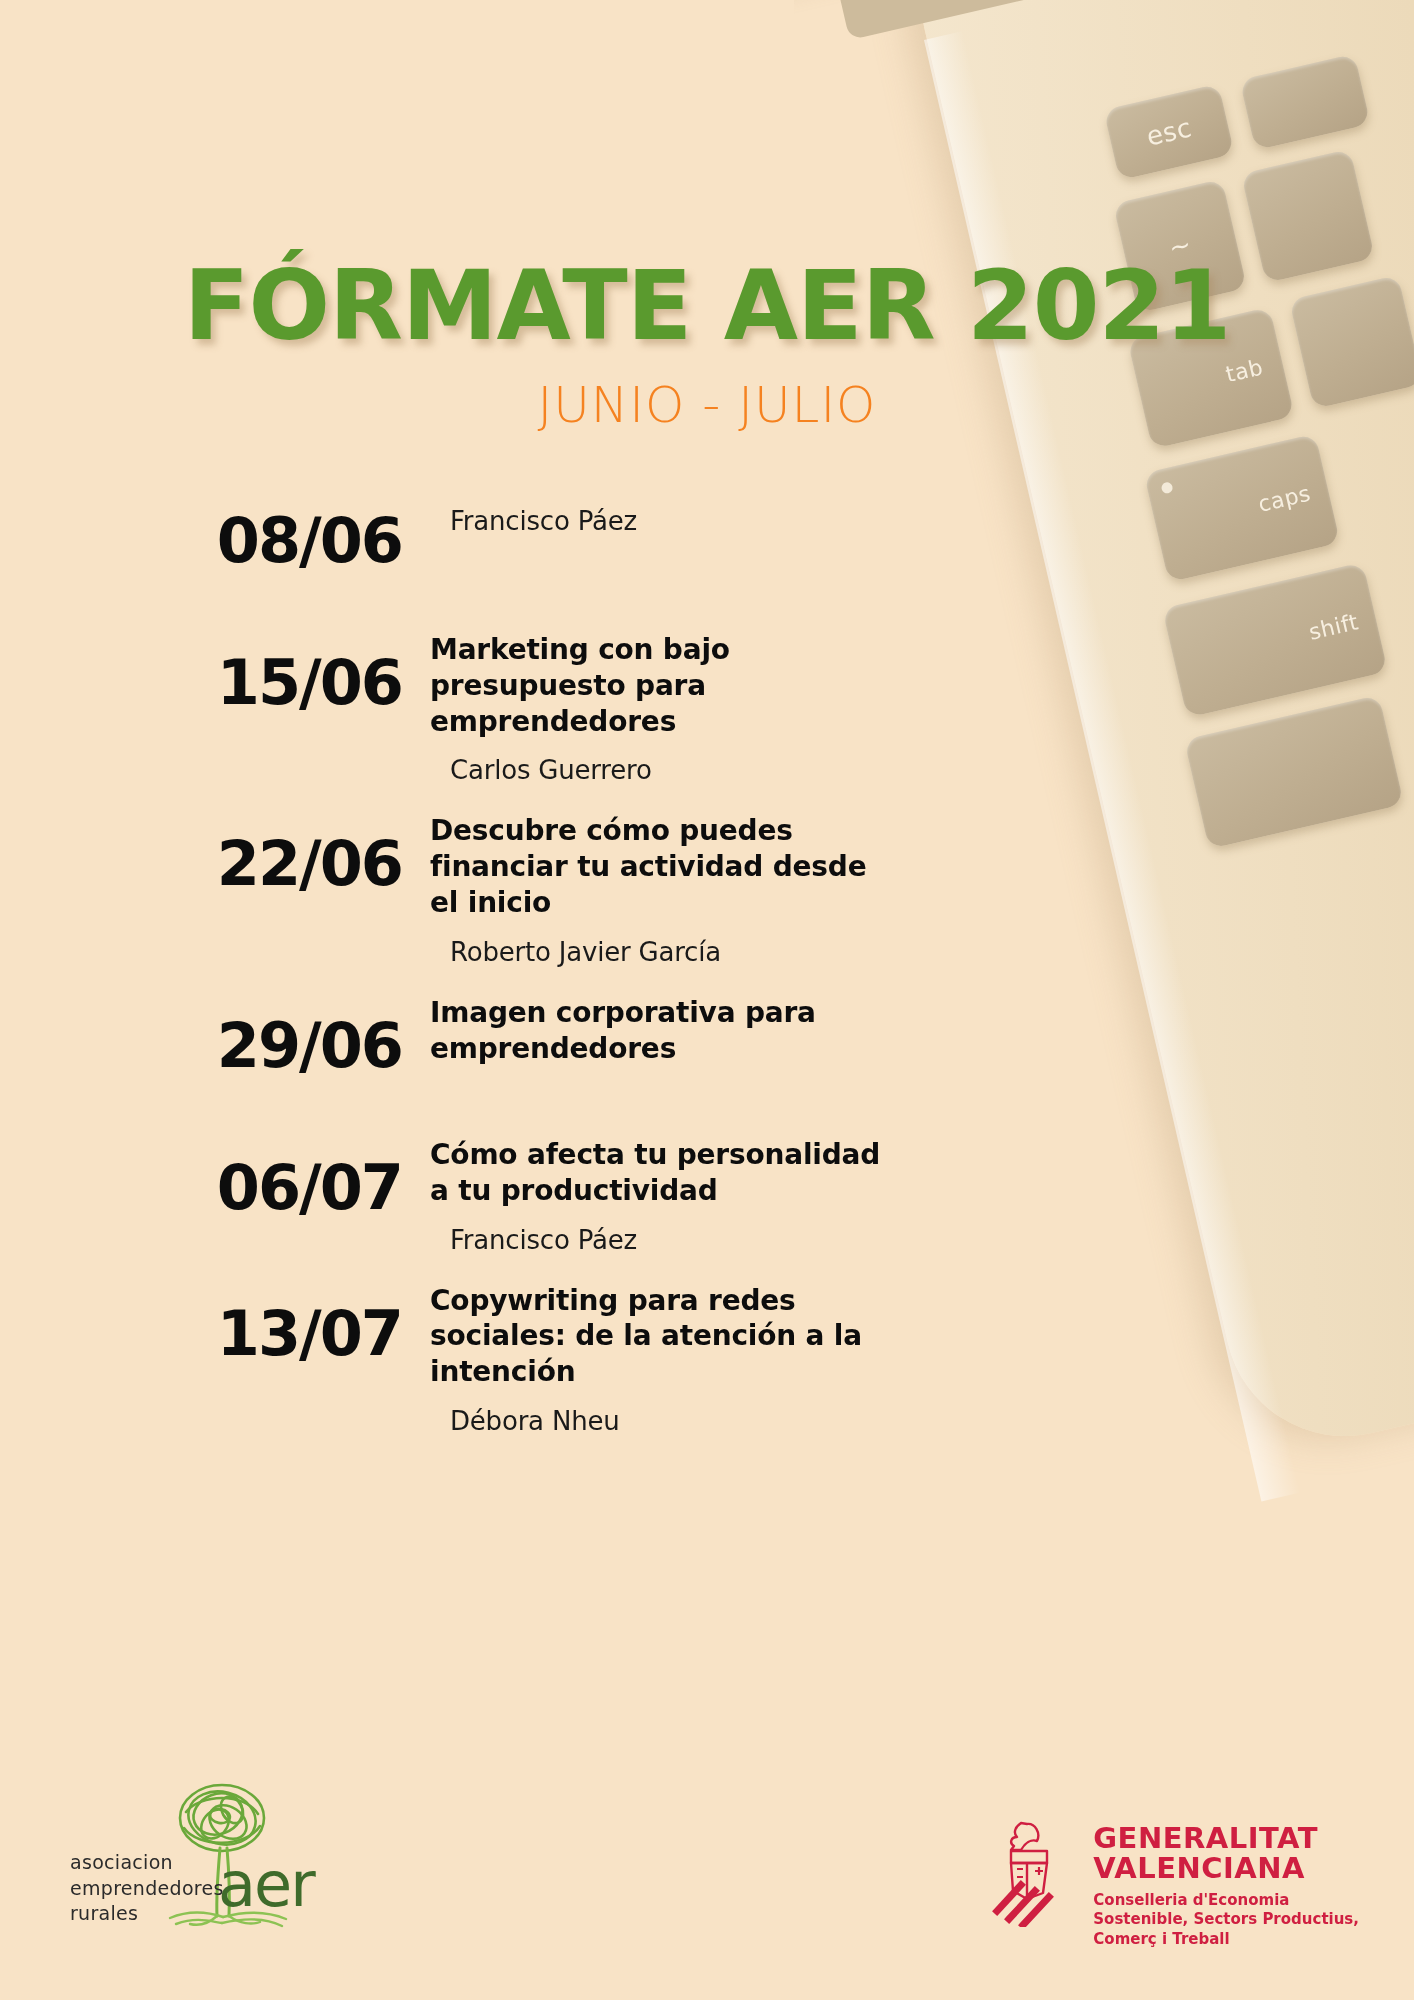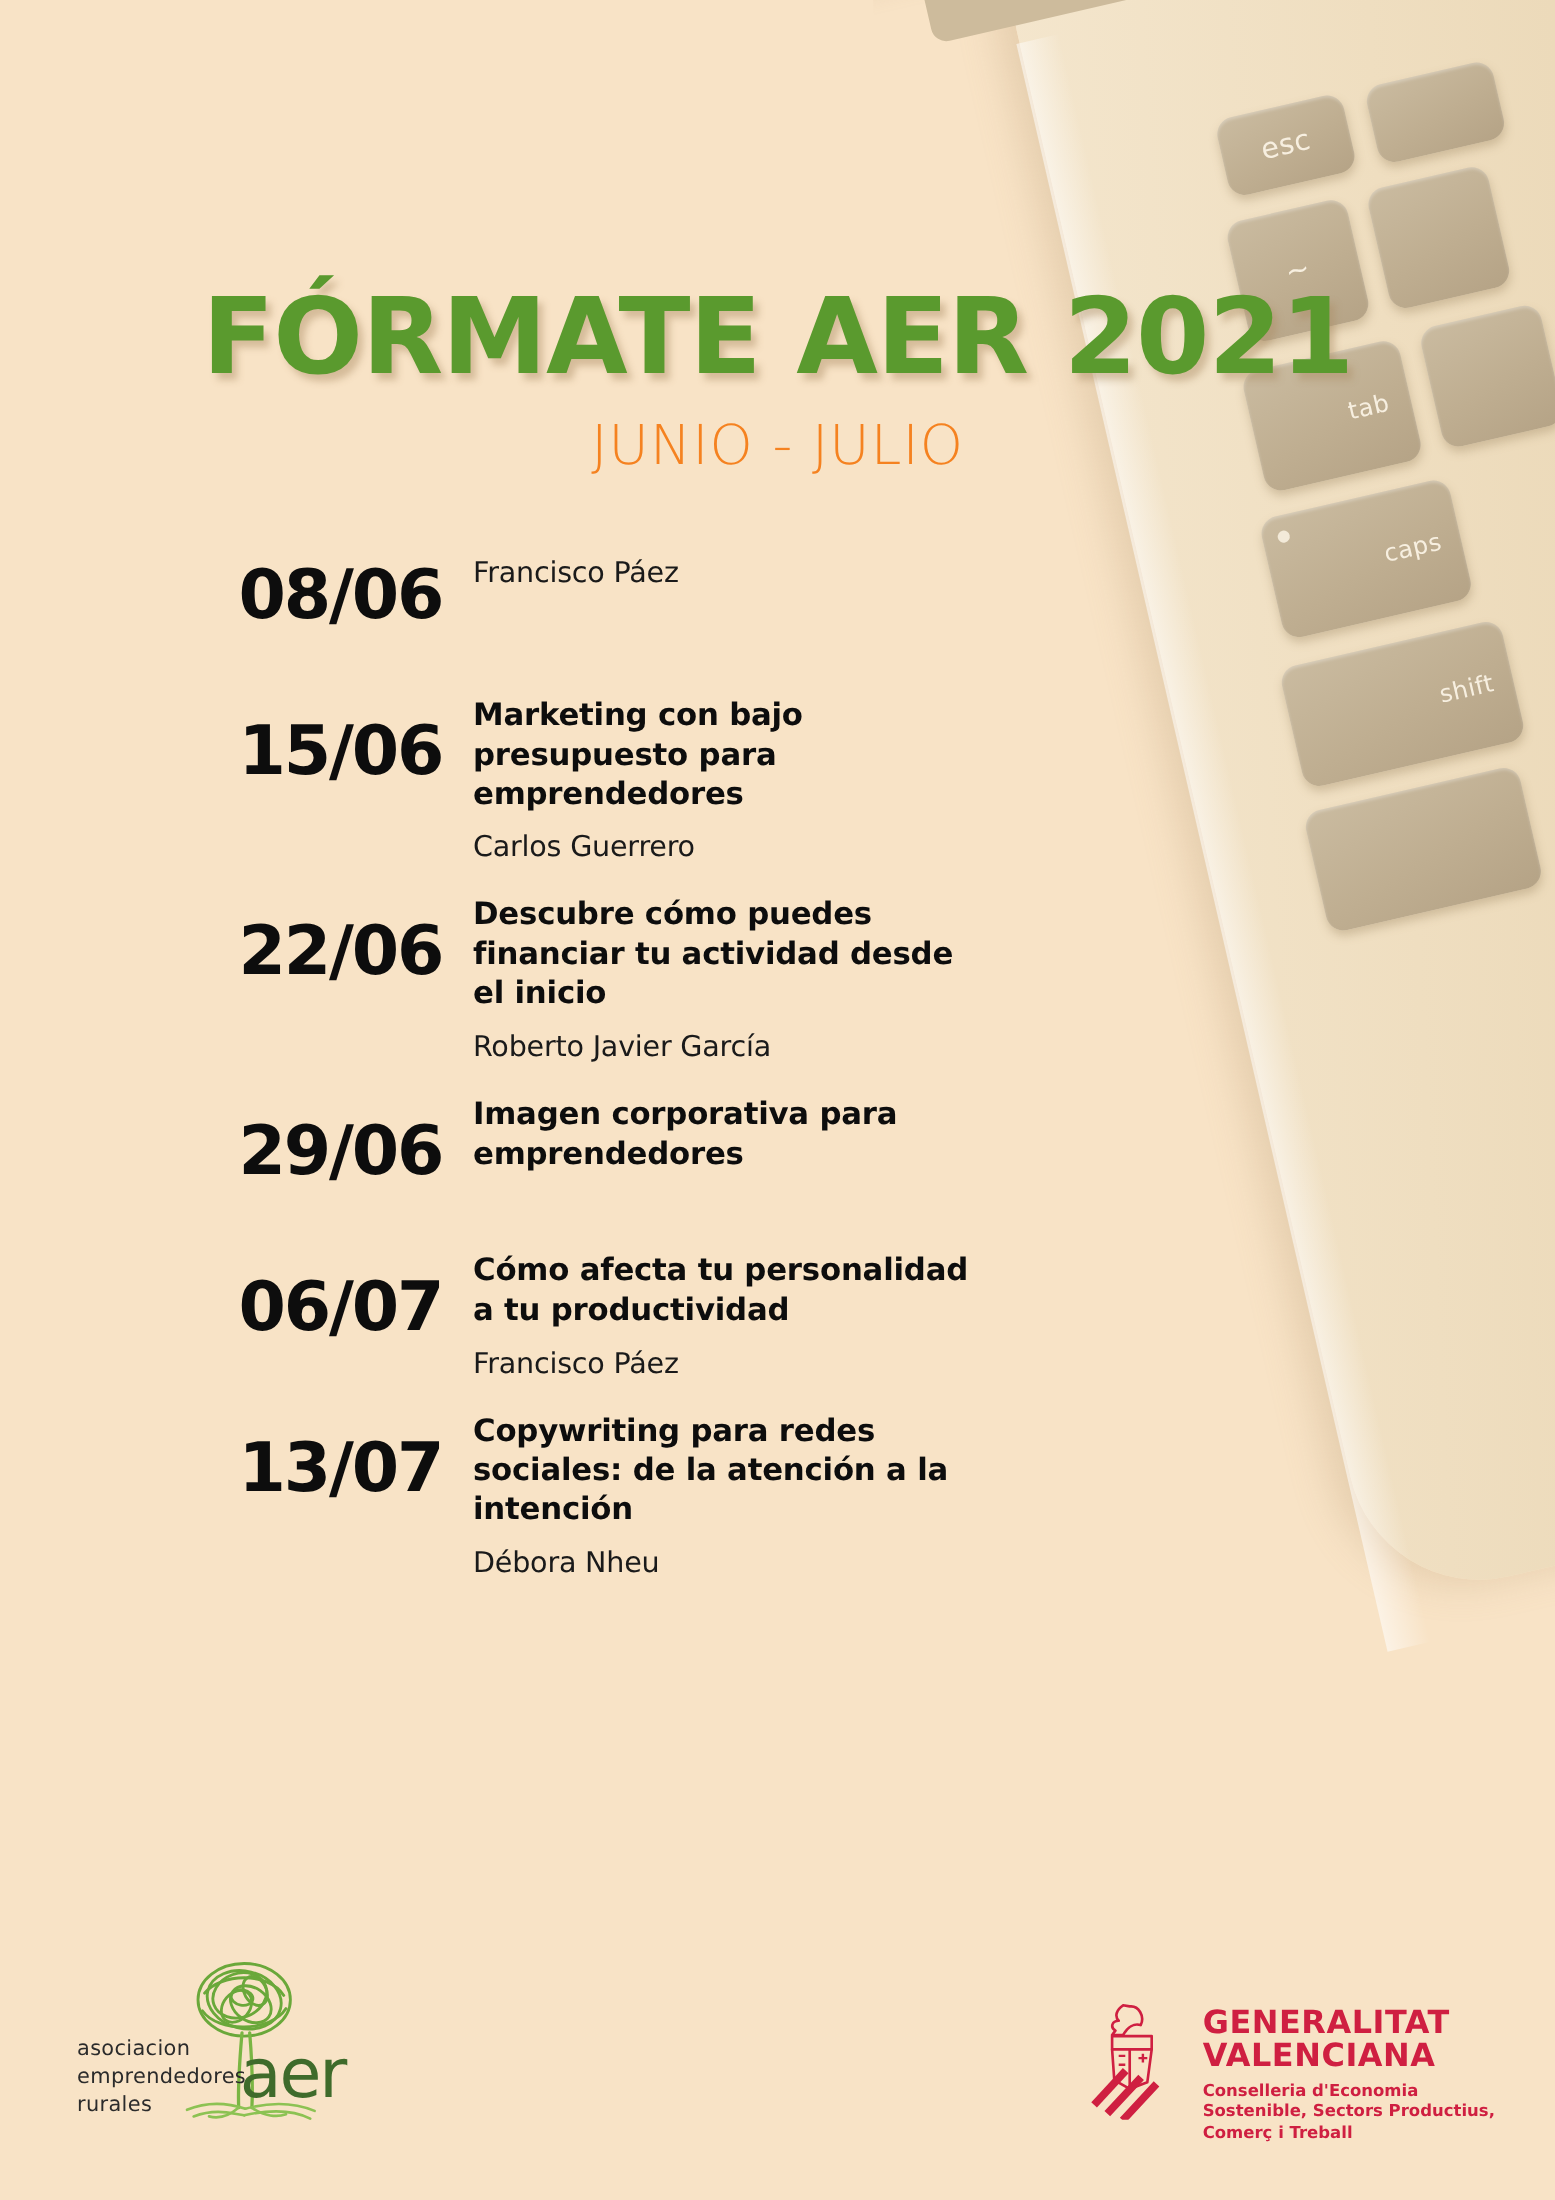--- a/index.html
+++ b/index.html
@@ -157,20 +157,21 @@
     letter-spacing:-.2px;
     max-width:460px;
   }
   .event-speaker {
     margin-top:16px;
     font-family:"DejaVu Sans", sans-serif;
     font-weight:400;
     font-size:26px;
     color:#1a1a1a;
     letter-spacing:-.2px;
+    margin-left:20px;
   }
 
   
   #footer { position:absolute; left:0; right:0; bottom:0; height:250px; }
 
   #aer-logo {
     position:absolute;
     left:70px; bottom:60px;
     width:290px; height:160px;
   }

